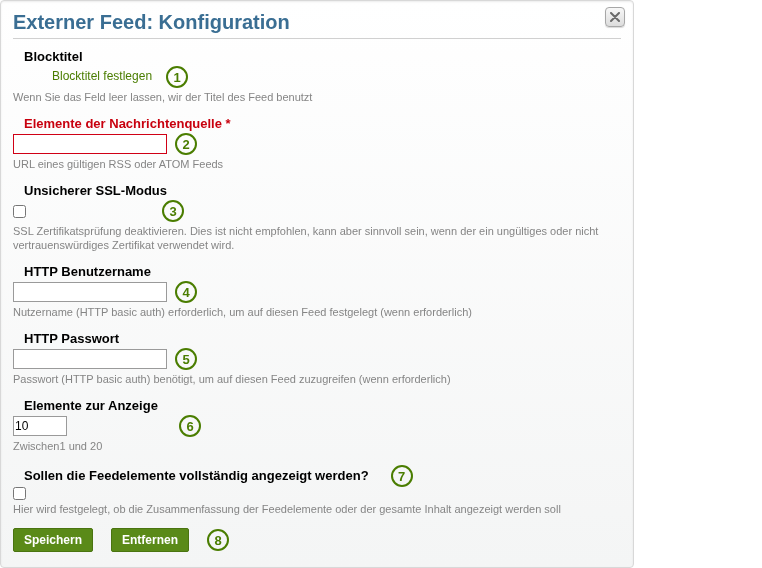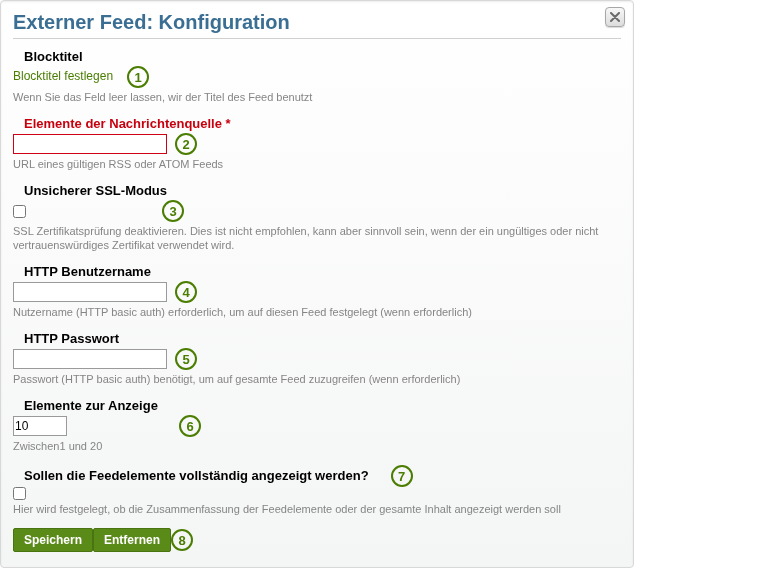--- a/index.html
+++ b/index.html
@@ -5,28 +5,28 @@
   html,body{margin:0;padding:0;font-family:Verdana,Geneva,sans-serif;background:#fff;}
   .frame{width:634px;height:568px;box-sizing:border-box;padding:8px 12px 8px 12px;background:linear-gradient(#ffffff,#f4f5f5);border:1px solid #d8d8d8;border-radius:4px;position:relative;box-shadow:0 1px 2px rgba(0,0,0,0.08) inset;}
   .close-btn{position:absolute;top:6px;right:8px;width:18px;height:18px;border:1px solid #a7a7a7;border-radius:4px;background:linear-gradient(#f7f7f7,#dcdcdc);display:flex;align-items:center;justify-content:center;cursor:pointer;color:#6a6a6a;box-shadow:0 1px 1px rgba(0,0,0,0.15);}
   .close-btn svg{width:10px;height:10px;}
   h1{color:#3a6e93;font-size:20px;font-weight:bold;margin:2px 0 2px 0;}
   .hr{height:1px;background:#d0d0d0;margin:4px 0 10px 0;}
   .field{margin:0 0 12px 0;}
   .label{font-size:13px;font-weight:bold;color:#000;margin:0 0 2px 11px;}
   .label.req{color:#c8000e;}
   .label .ast{color:#c8000e;}
-  .link{color:#4a7d00;font-size:12px;text-decoration:none;display:inline-block;margin-bottom:3px;}
+  .link{color:#4a7d00;font-size:12px;text-decoration:none;display:inline-block;margin-bottom:3px;margin-left:39px;}
   .help{color:#858585;font-size:11px;line-height:14px;margin-top:2px;}
   input[type=text],input[type=password]{font-family:inherit;font-size:12px;padding:2px 1px;border:1px solid #9a9a9a;border-radius:0;background:#fff;}
   .inp-url{border:1.5px solid #d00015 !important;width:150px;}
   .inp-user{width:150px;}
   .inp-num{width:50px;}
   input[type=checkbox]{margin:0;}
-  .btns{margin-top:6px;display:flex;align-items:center;gap:0;}
+  .btns{margin-top:6px;display:flex;align-items:center;gap:18px;}
   .btn{display:inline-block;background:#5a8a18;color:#fff;font-size:12px;font-weight:bold;padding:4px 10px;border:1px solid #4a7410;border-radius:2px;cursor:pointer;}
   .row{display:flex;align-items:center;gap:8px;}
   .badge{width:22px;height:22px;border:2.5px solid #4a7d00;border-radius:50%;display:inline-flex;align-items:center;justify-content:center;color:#4a7d00;font-weight:bold;font-size:13px;flex:0 0 auto;box-sizing:border-box;}
   .badge-pos{margin-left:6px;}
   .lblrow{display:flex;align-items:center;gap:22px;}
 </style>
 </head>
 <body>
 
 <div class="frame">
@@ -79,21 +79,21 @@
     </div>
     <div class="help">Nutzername (HTTP basic auth) erforderlich, um auf diesen Feed festgelegt (wenn erforderlich)</div>
   </div>
 
   <div class="field">
     <div class="label">HTTP Passwort</div>
     <div class="row">
       <input type="password" class="inp-user" value="" style="">
       <span class="badge">5</span>
     </div>
-    <div class="help">Passwort (HTTP basic auth) benötigt, um auf gesamte Feed zuzugreifen (wenn erforderlich)</div>
+    <div class="help">Passwort (HTTP basic auth) benötigt, um auf diesen Feed zuzugreifen (wenn erforderlich)</div>
   </div>
 
   <div class="field">
     <div class="label">Elemente zur Anzeige</div>
     <div class="row">
       <input type="text" class="inp-num" value="10" style="">
       <span style="width:96px"></span>
       <span class="badge">6</span>
     </div>
     <div class="help">Zwischen1 und 20</div>

